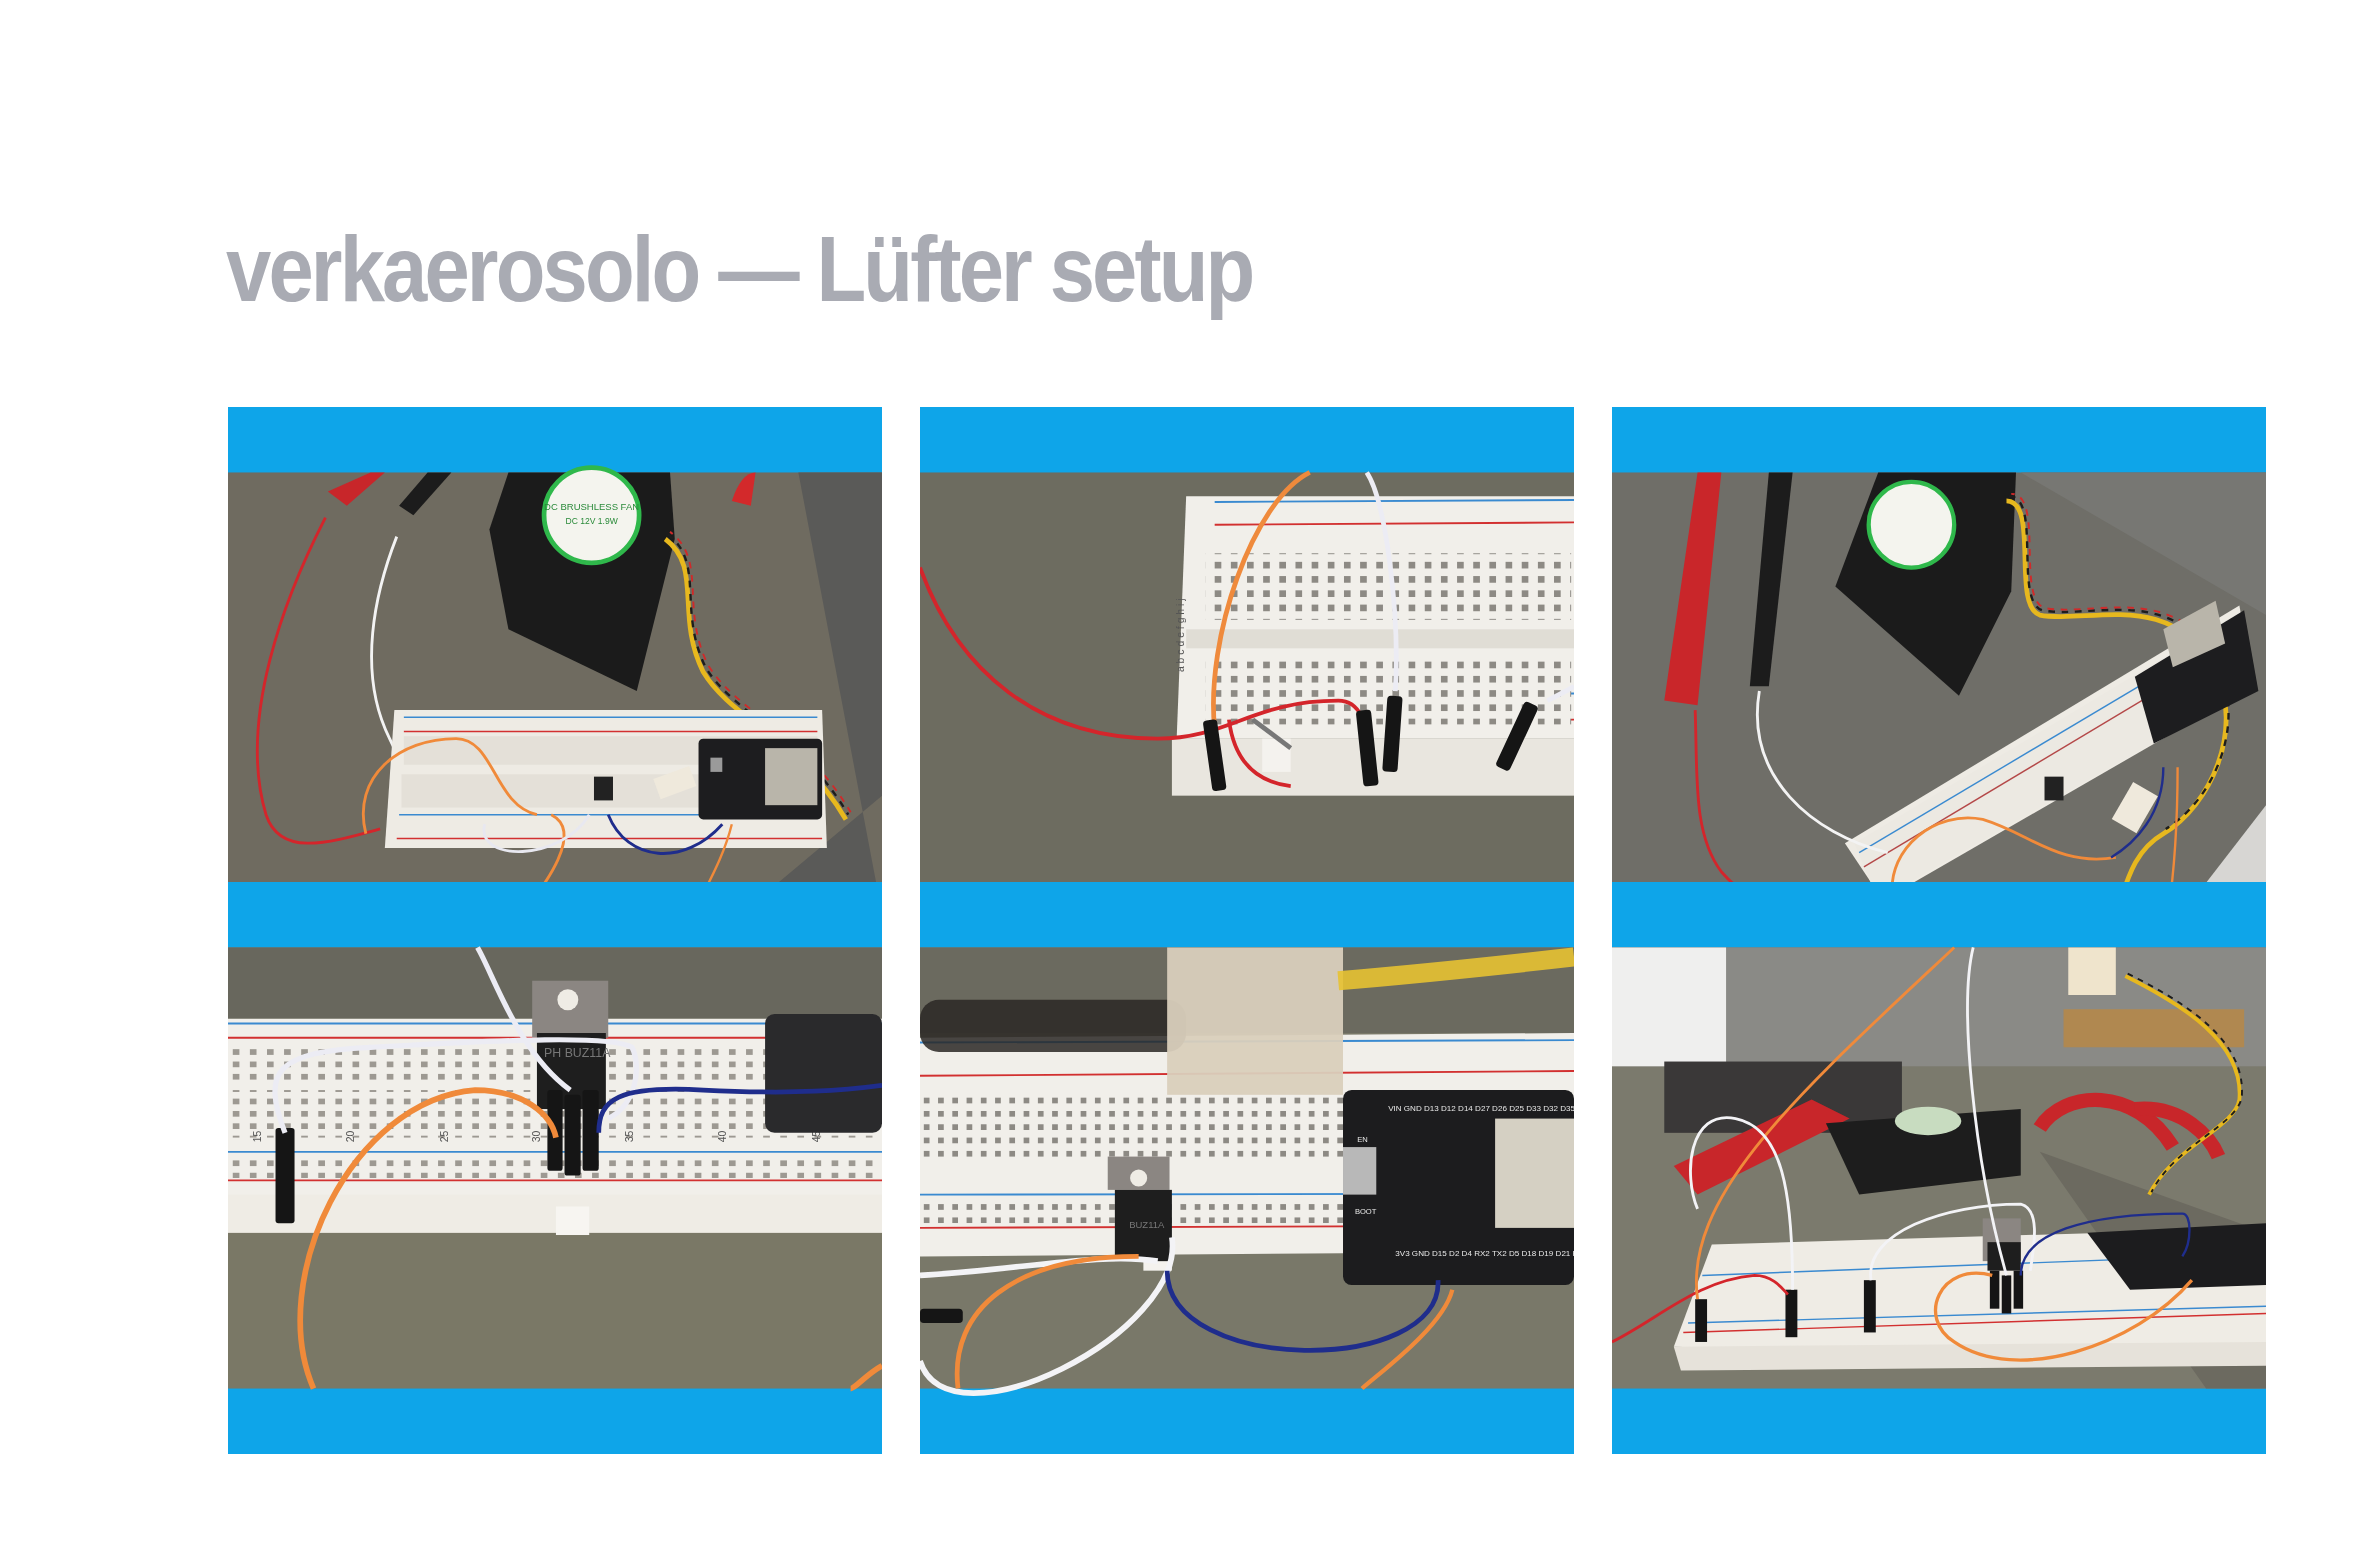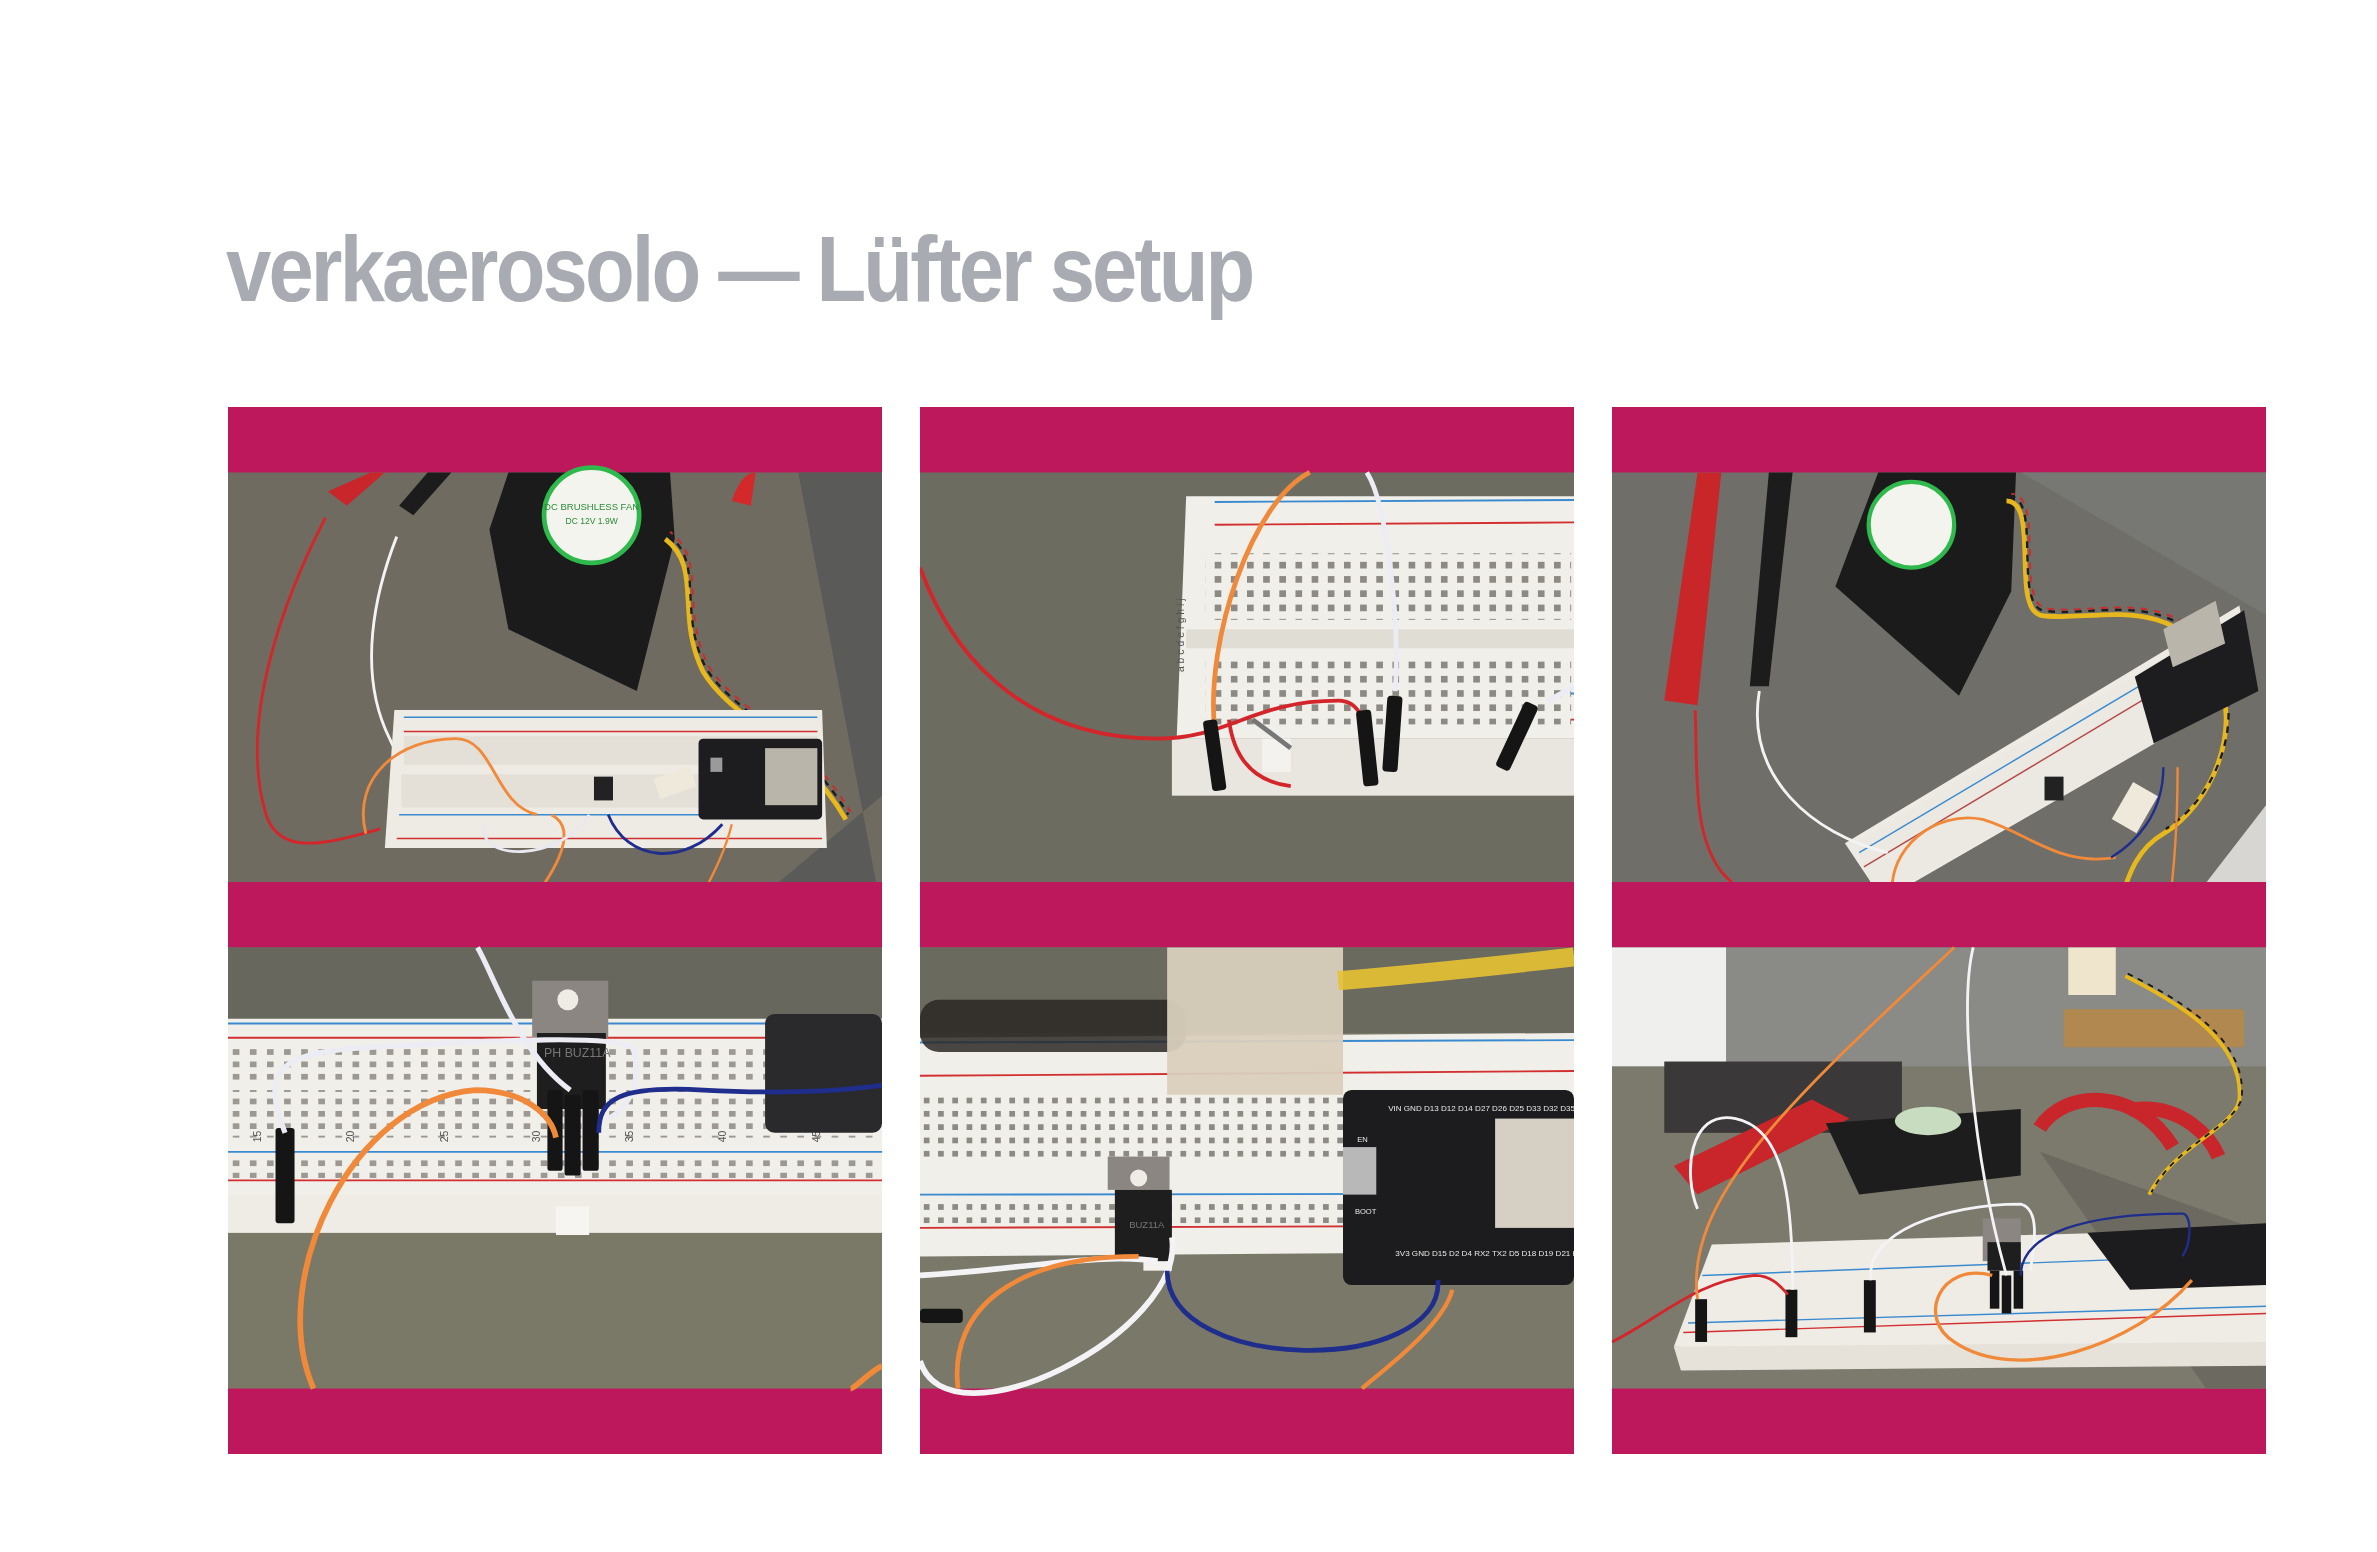--- a/index.html
+++ b/index.html
@@ -9,21 +9,21 @@
     font-family:"Liberation Sans", sans-serif; font-weight:700;
     font-size:93px; line-height:1; color:#A9ABB3;
     letter-spacing:-0.035em; white-space:nowrap;
     transform:scaleX(0.875); transform-origin:left top;
   }
   .grid {
     position:absolute; left:228px; top:407px;
     display:grid; grid-template-columns:repeat(3,654px);
     grid-template-rows:repeat(2,441px); column-gap:38px; row-gap:34px;
   }
-  .photo { width:654px; height:572px; overflow:hidden; position:relative; background:#be185d; }
+  .photo { width:654px; height:572px; overflow:hidden; position:relative; background:#0ea5e9; }
   .photo svg { display:block; width:100%; height:100%; }
   .bbtext { font-family:"Liberation Sans", sans-serif; fill:#555; }
   .lbl { font-family:"Liberation Sans", sans-serif; }
 </style>
 </head>
 <body>
 
 <h1 class="title">verkaerosolo — Lüfter setup</h1>
 
 <div class="grid">

